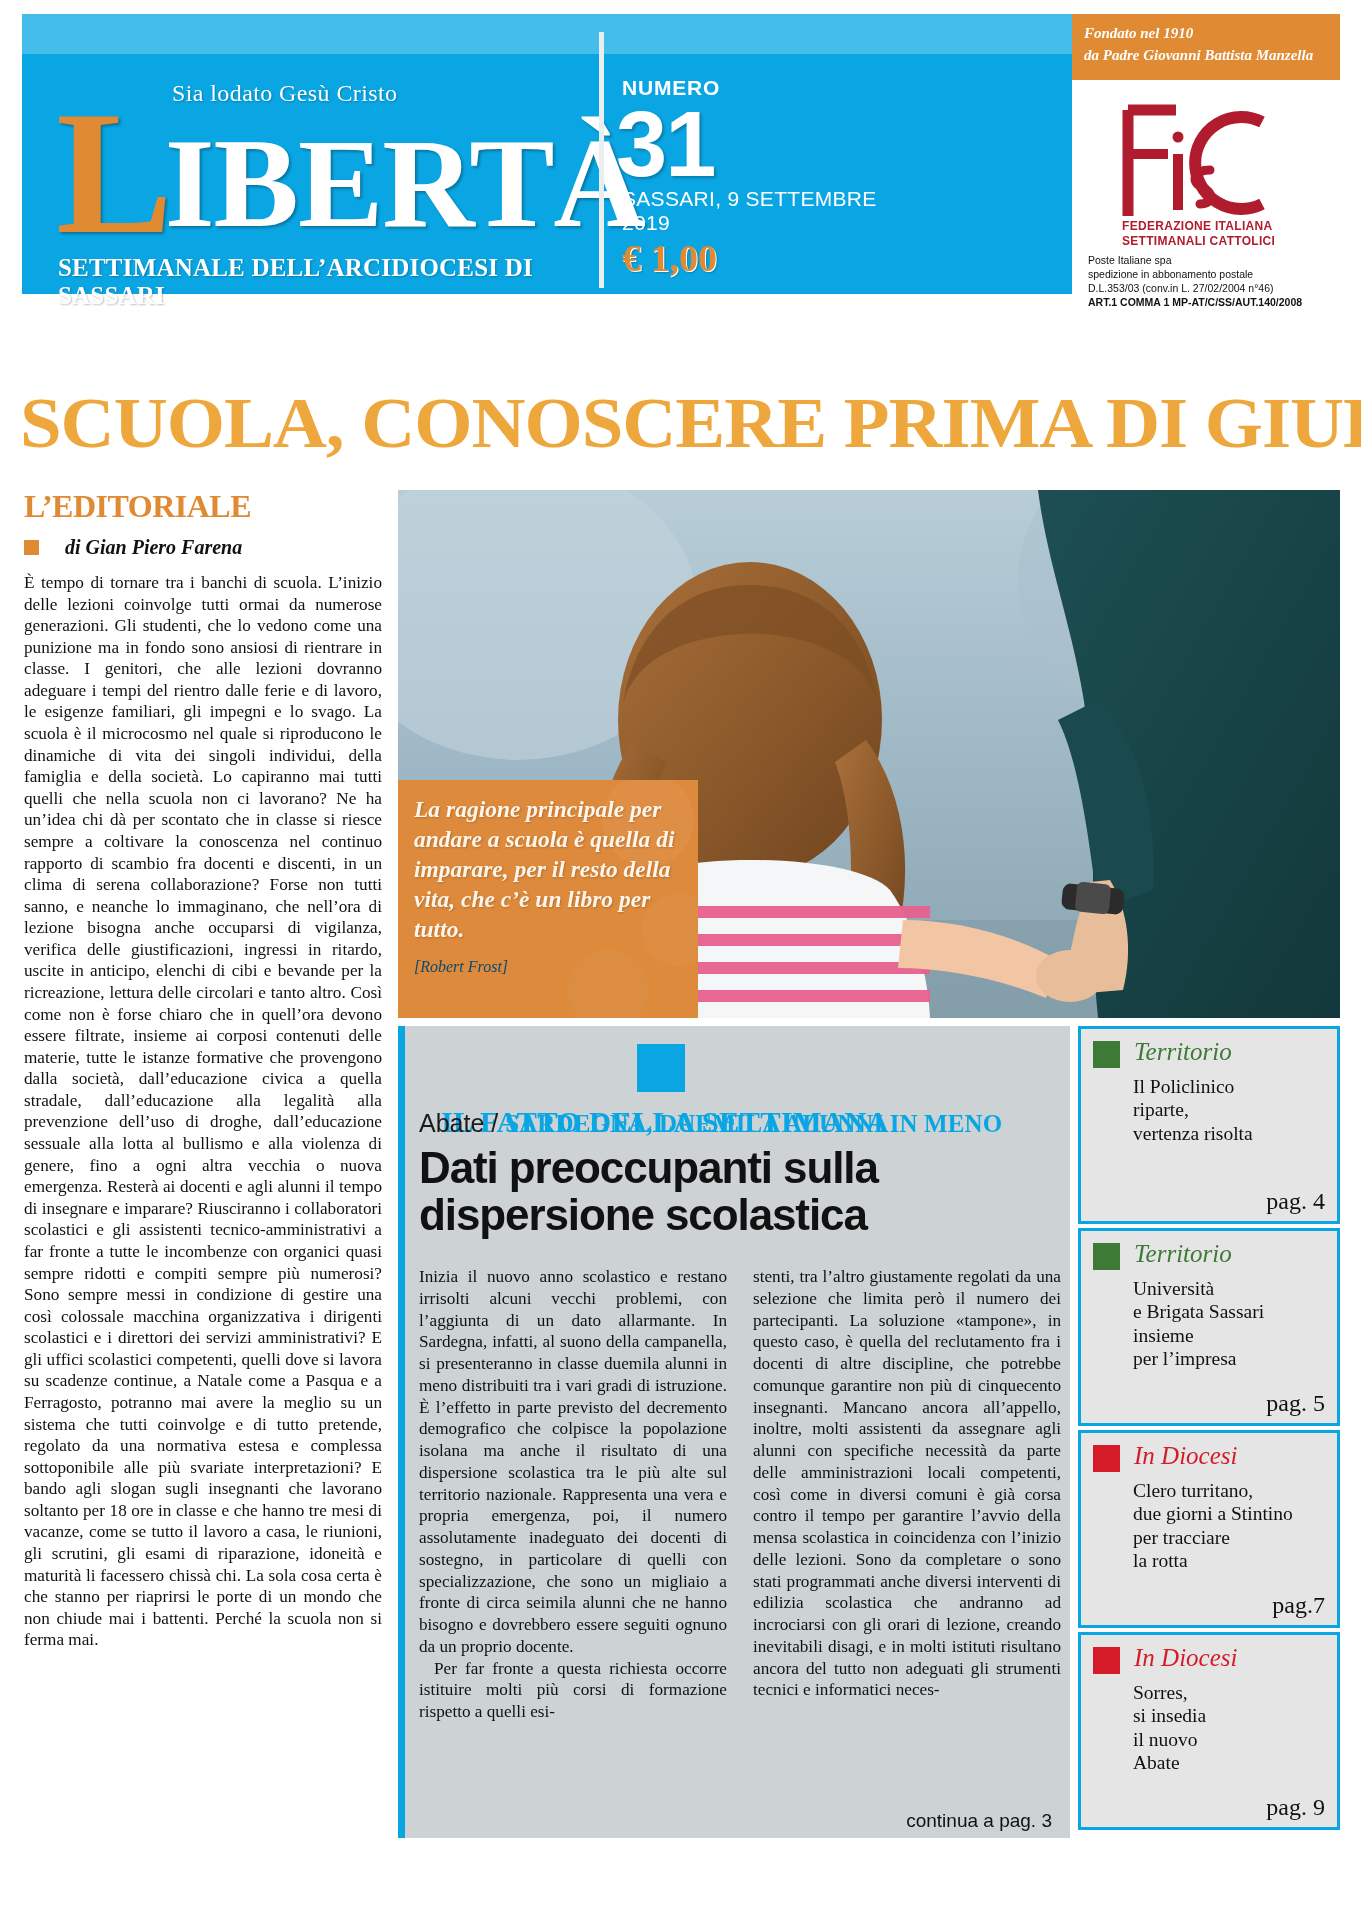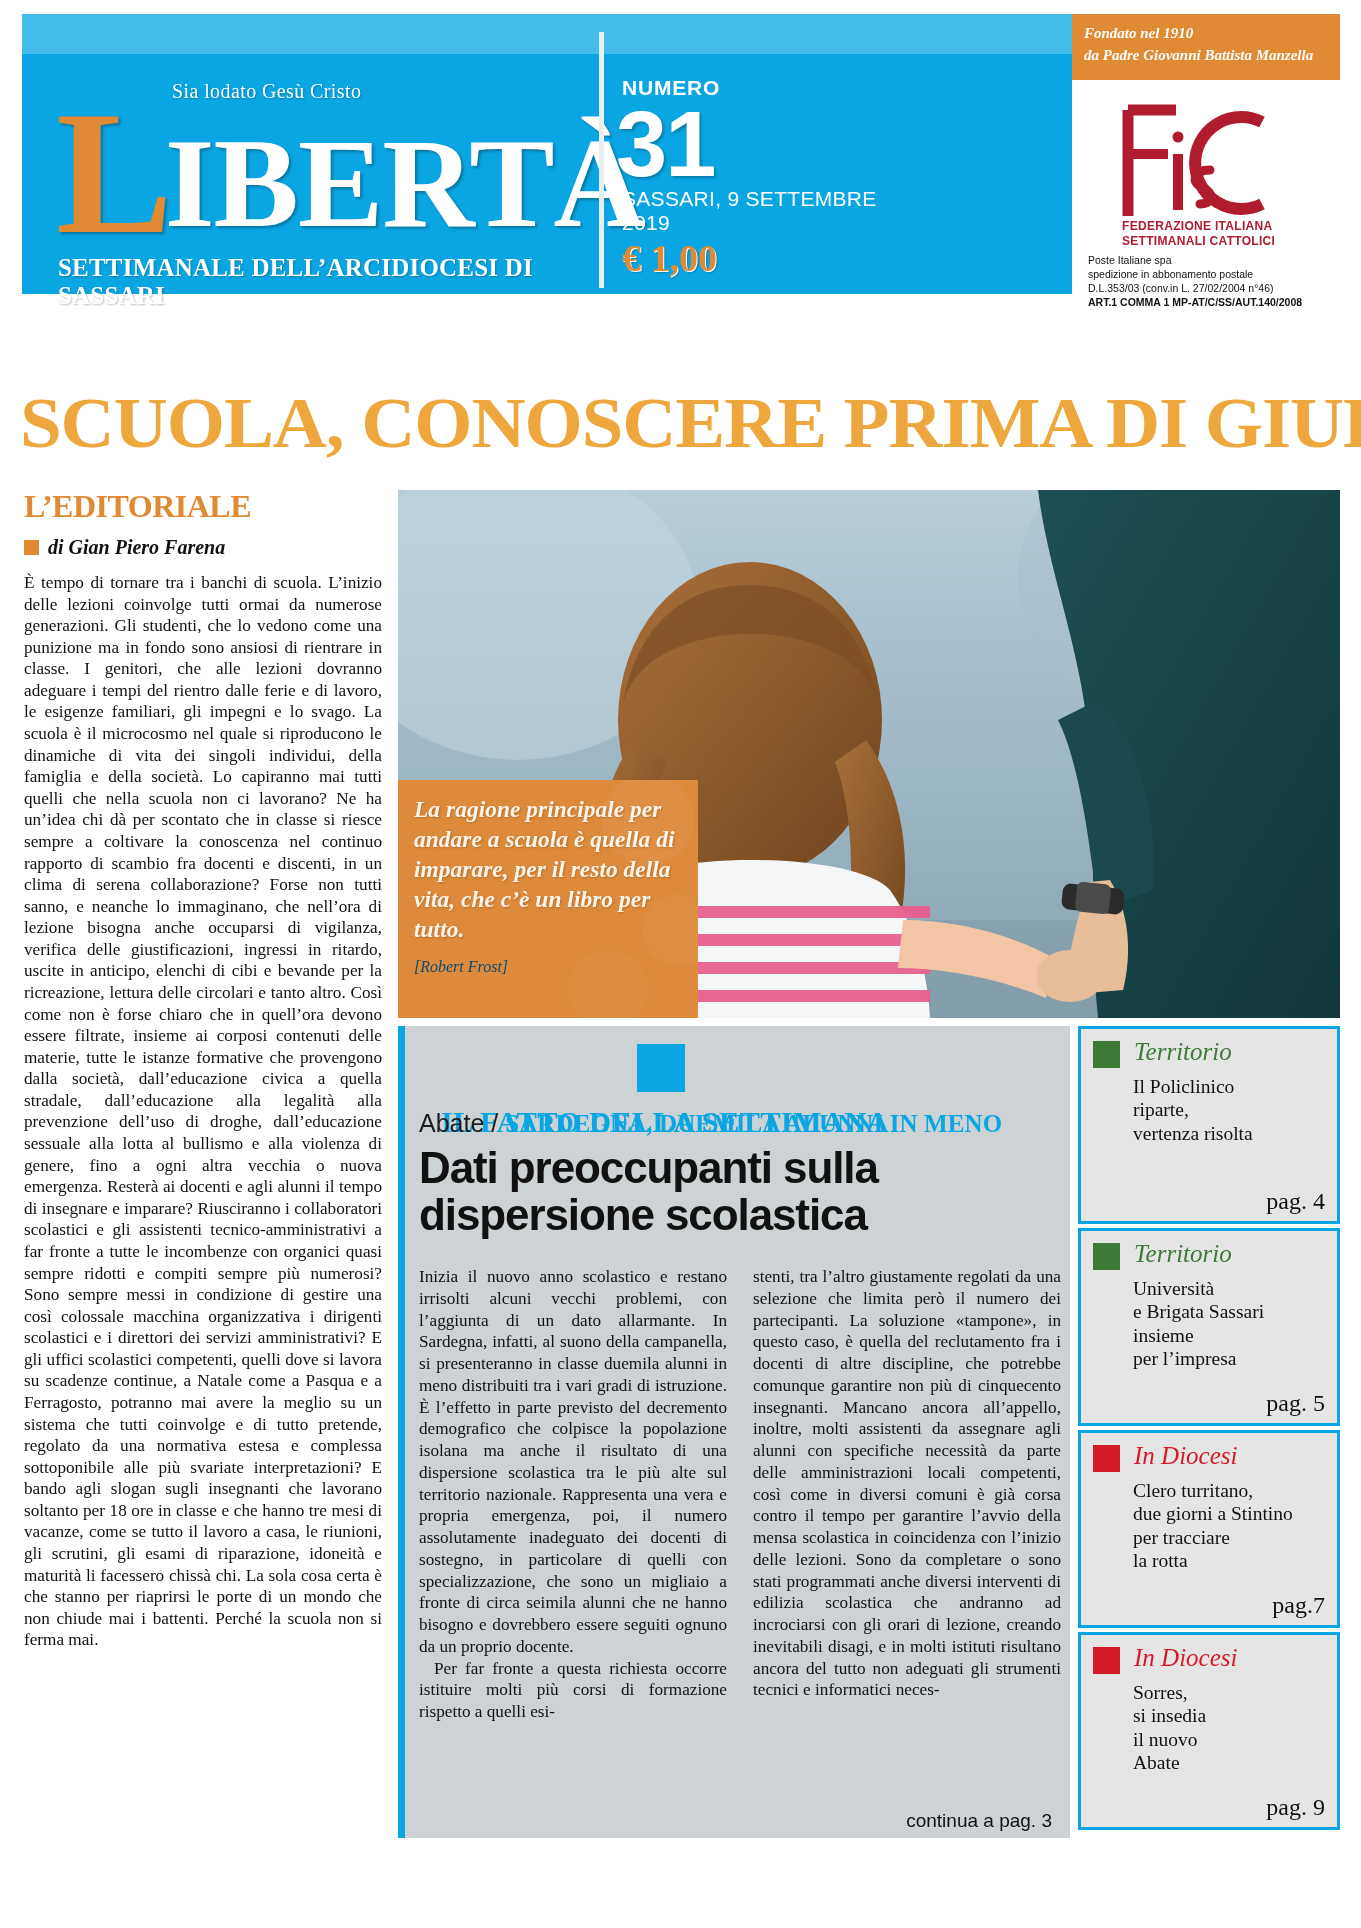--- a/index.html
+++ b/index.html
@@ -21,21 +21,21 @@
   }
   .mast-blue-top{
     position:absolute;left:0;top:0;width:1050px;height:40px;
     background:#45bdea;
   }
   .mast-left{
     position:absolute;left:0;top:0;width:570px;height:280px;
   }
   .mast-kicker{
     position:absolute;left:150px;top:66px;
-    color:#ffffff;font-size:20px;letter-spacing:.4px;
+    color:#ffffff;font-size:24px;letter-spacing:.4px;
     font-family:"Liberation Serif", serif;
     text-shadow:1px 1px 2px rgba(0,0,0,.25);
   }
   .mast-title{
     position:absolute;left:34px;top:72px;
     font-family:"Liberation Serif", serif;
     font-weight:bold;
     line-height:1;
     white-space:nowrap;
     text-shadow:2px 2px 3px rgba(0,0,0,.3);
@@ -125,21 +125,21 @@
 
   
   .editorial{
     position:absolute;left:24px;top:490px;width:358px;
   }
   .ed-title{
     color:#e08a34;font-family:"Liberation Serif", serif;font-weight:bold;
     font-size:32px;letter-spacing:-.5px;line-height:1;
   }
   .ed-byline{
-    margin-top:14px;display:flex;align-items:center;gap:9px;
+    margin-top:14px;display:flex;align-items:center;gap:26px;
   }
   .ed-sq{width:15px;height:15px;background:#e08a34;flex:0 0 auto;}
   .ed-byline-name{
     font-family:"Liberation Serif", serif;font-style:italic;font-weight:bold;font-size:20px;color:#111;
   }
   .ed-body{
     margin-top:13px;
     font-family:"Liberation Serif", serif;
     font-size:17.2px;line-height:1.255;
     text-align:justify;

